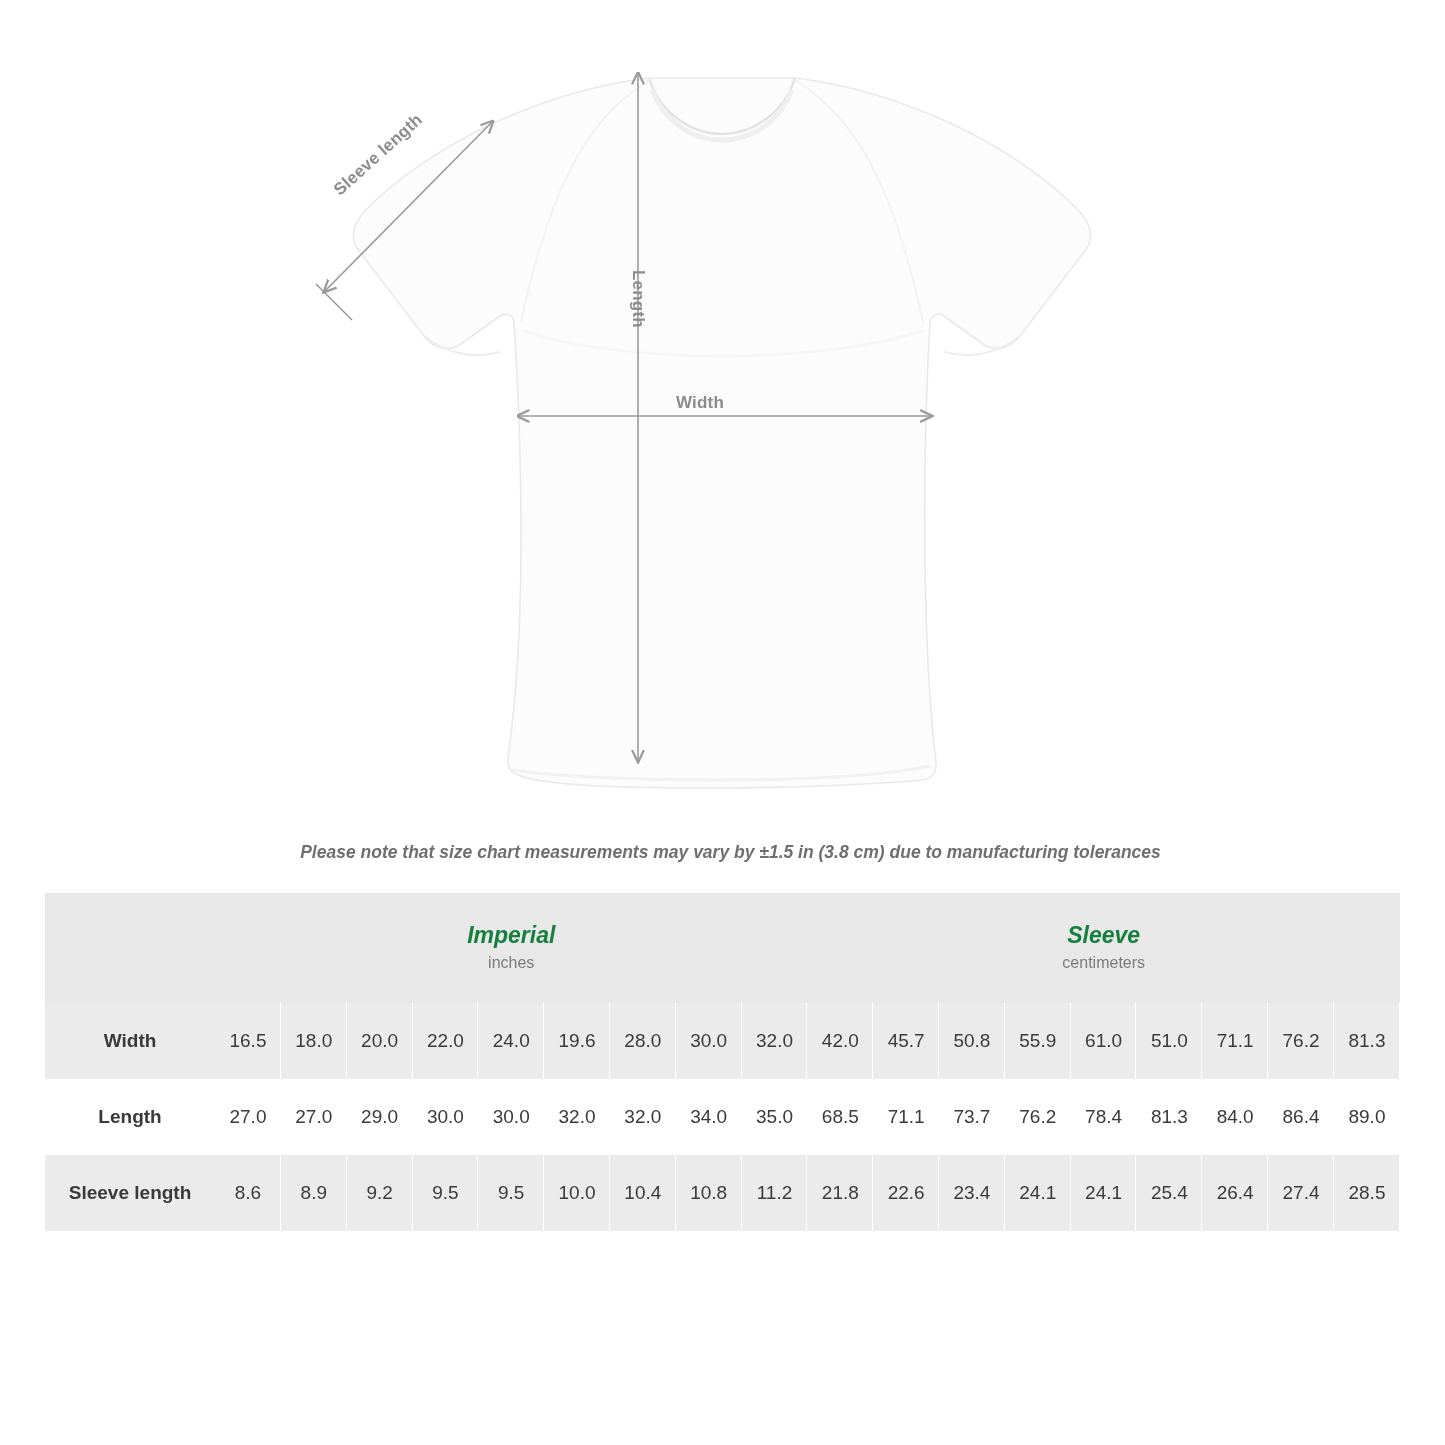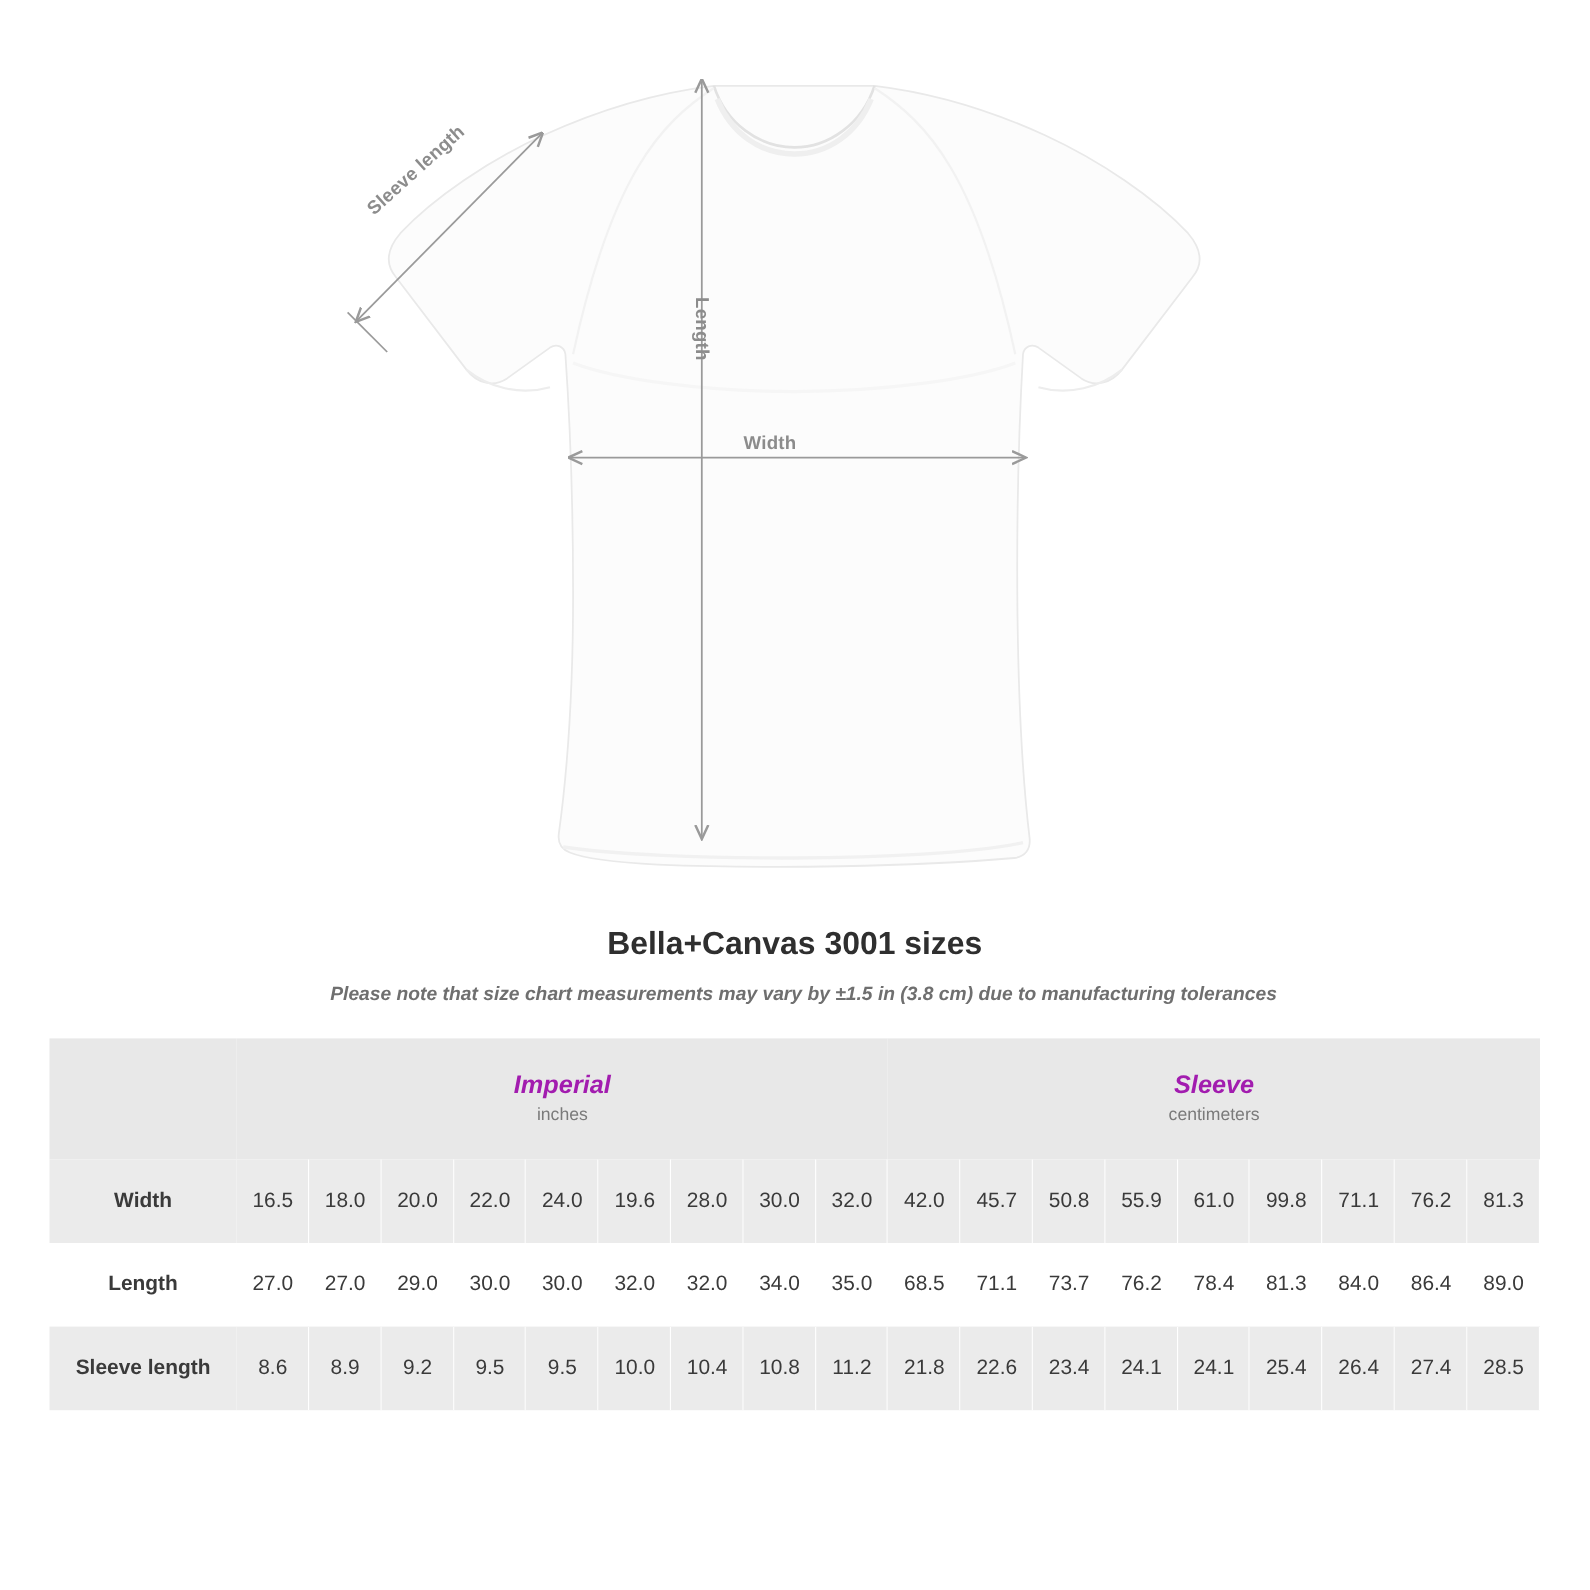--- a/index.html
+++ b/index.html
@@ -93,21 +93,21 @@
     vertical-align: middle;
   }
   .unit-head {
     height: 110px;
     background: #e8e8e8;
   }
   .unit-system {
     font-size: 23px;
     font-style: italic;
     font-weight: bold;
-    color: #a21caf;
+    color: #15803d;
     line-height: 1.25;
   }
   .unit-sub {
     font-size: 16px;
     color: #7a7a7a;
     line-height: 1.6;
   }
   .row-size th,
   .row-size td {
     height: 76px;
@@ -206,21 +206,20 @@
         <line x1="316" y1="284" x2="352" y2="320" stroke="#9a9a9a" stroke-width="1.6"></line>
       </g>
     </svg>
 
     <div class="dim-label label-sleeve">Sleeve length</div>
     <div class="dim-label label-length">Length</div>
     <div class="dim-label label-width">Width</div>
   </div>
 
   <div class="title-block">
-    <h1 class="chart-title">Bella+Canvas 3001 sizes</h1>
     <p class="chart-note">Please note that size chart measurements may vary by ±1.5 in (3.8 cm) due to manufacturing tolerances</p>
   </div>
 
   <div class="table-wrap">
     <table class="size-table">
       <colgroup>
         <col class="col-label">
         <col class="col-cell">
           <col class="col-cell">
           <col class="col-cell">
@@ -261,21 +260,21 @@
             <td class="cell-sep">24.0</td>
             <td class="cell-sep">19.6</td>
             <td class="cell-sep">28.0</td>
             <td class="cell-sep">30.0</td>
             <td class="cell-sep">32.0</td>
             <td class="cell-sep">42.0</td>
             <td class="cell-sep">45.7</td>
             <td class="cell-sep">50.8</td>
             <td class="cell-sep">55.9</td>
             <td class="cell-sep">61.0</td>
-            <td class="cell-sep">99.8</td>
+            <td class="cell-sep">51.0</td>
             <td class="cell-sep">71.1</td>
             <td class="cell-sep">76.2</td>
             <td class="cell-sep">81.3</td>
           </tr>
           <tr class="row-body row-plain">
             <th class="rowlabel">Length</th>
             <td class="cell-sep">27.0</td>
             <td class="cell-sep">27.0</td>
             <td class="cell-sep">29.0</td>
             <td class="cell-sep">30.0</td>

